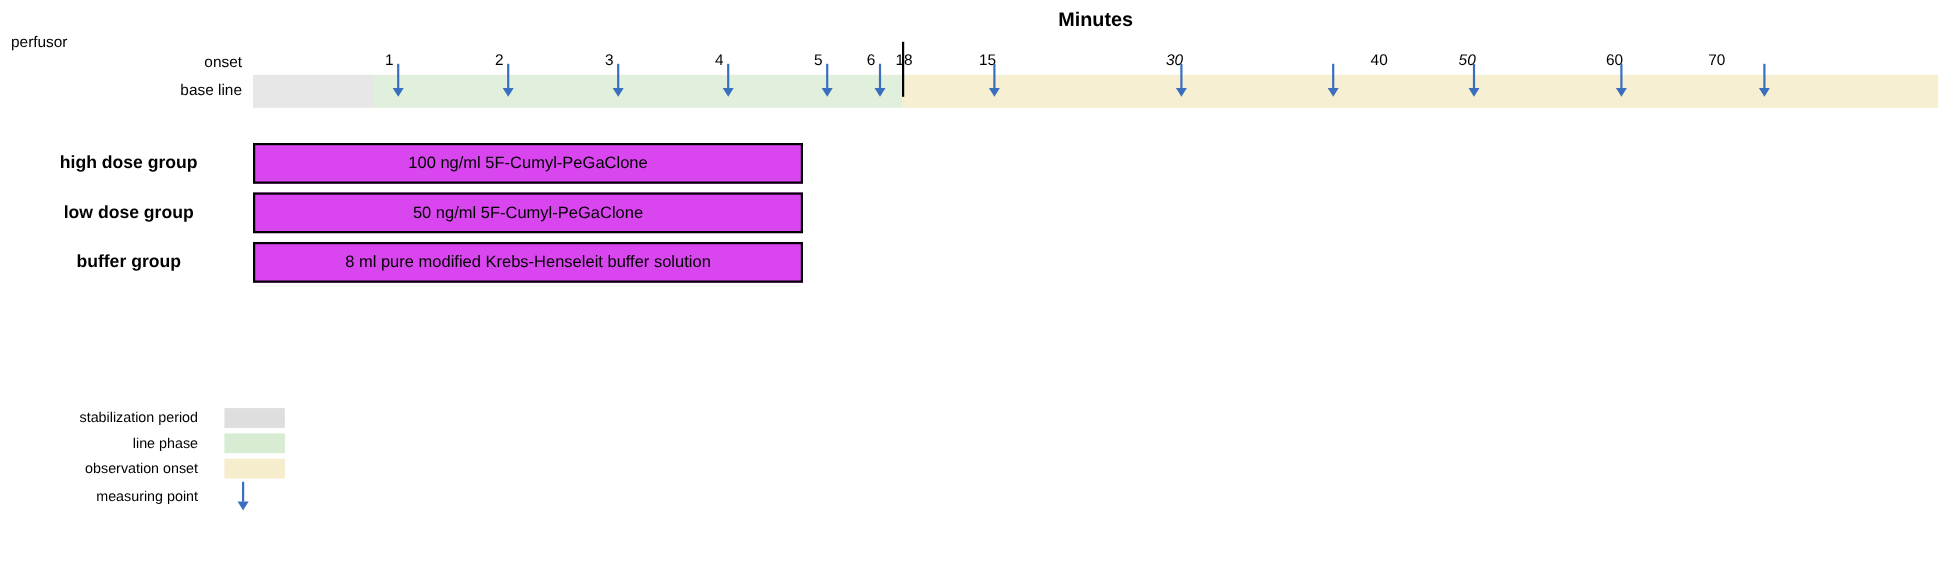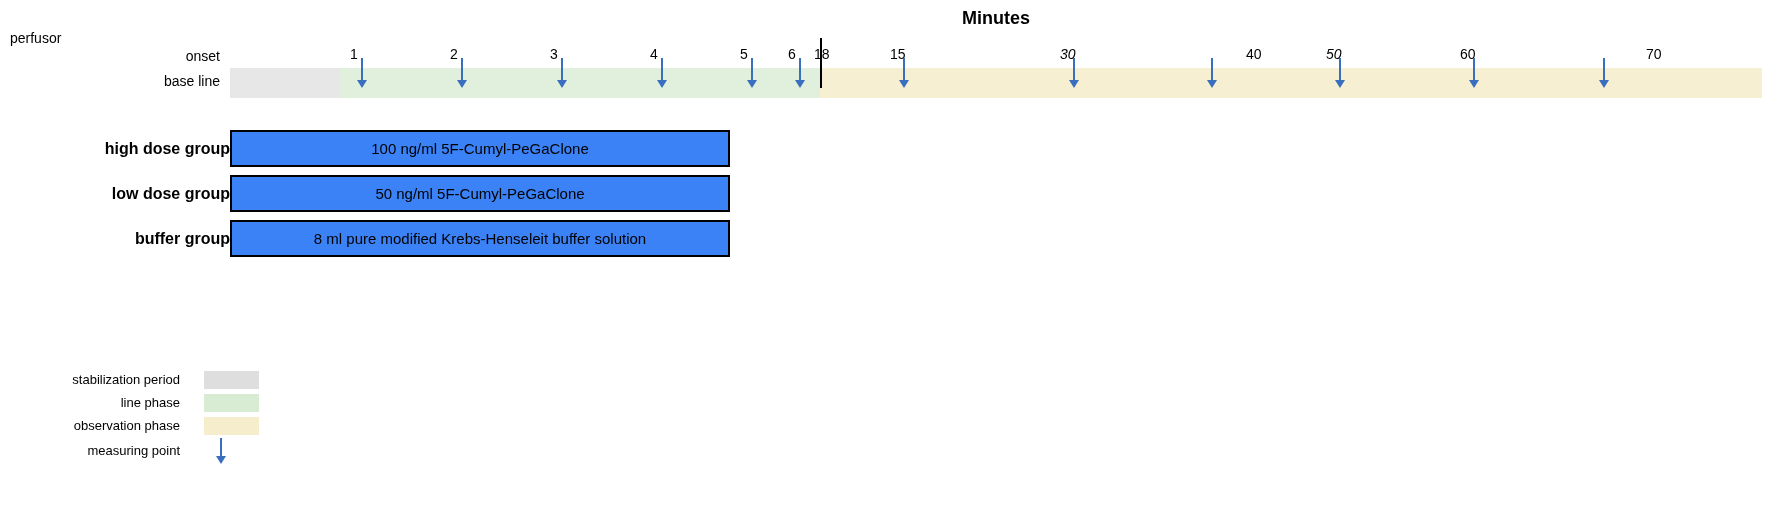--- a/index.html
+++ b/index.html
@@ -154,32 +154,32 @@
     .group-row {
       display: flex;
       align-items: center;
       margin-bottom: 8px;
     }
 
     .group-label {
       font-size: 16px;
       font-weight: bold;
       width: 230px;
-      text-align: right;
+      text-align: center;
       flex-shrink: 0;
       padding-left: 4px;
     }
 
     .group-box {
       border: 2.5px solid #000;
       padding: 8px 20px;
       font-size: 15px;
       min-width: 500px;
       text-align: center;
-      background: #3b82f6;
+      background: #d946ef;
     }
 
     
     .legend-section {
       position: absolute;
       top: 370px;
       left: 4px;
       font-size: 13px;
       line-height: 1.6;
     }
@@ -316,21 +316,21 @@
       <div class="arrow-line"></div>
       <div class="arrow-head"></div>
     </div>
 
     <div class="tick" style="left:1230px;">60</div>
     <div class="arrow" style="left:1239px;">
       <div class="arrow-line"></div>
       <div class="arrow-head"></div>
     </div>
 
-    <div class="tick" style="left:1416px;text-align:right;">70</div>
+    <div class="tick" style="left:1323px;text-align:right;">70</div>
     <div class="arrow" style="left:1369px;">
       <div class="arrow-line"></div>
       <div class="arrow-head"></div>
     </div>
 
   </div>
 
   <div class="group-section">
 
     <div class="group-row">
@@ -356,21 +356,21 @@
       <div class="legend-label">stabilization period</div>
       <div class="legend-swatch swatch-gray"></div>
     </div>
 
     <div class="legend-row">
       <div class="legend-label">line phase</div>
       <div class="legend-swatch swatch-green"></div>
     </div>
 
     <div class="legend-row">
-      <div class="legend-label">observation phase</div>
+      <div class="legend-label">observation onset</div>
       <div class="legend-swatch swatch-yellow"></div>
     </div>
 
     <div class="legend-row legend-arrow-row">
       <div class="legend-label">measuring point</div>
       <div class="legend-arrow">
         <div class="legend-arrow-line"></div>
         <div class="legend-arrow-head"></div>
       </div>
     </div>

